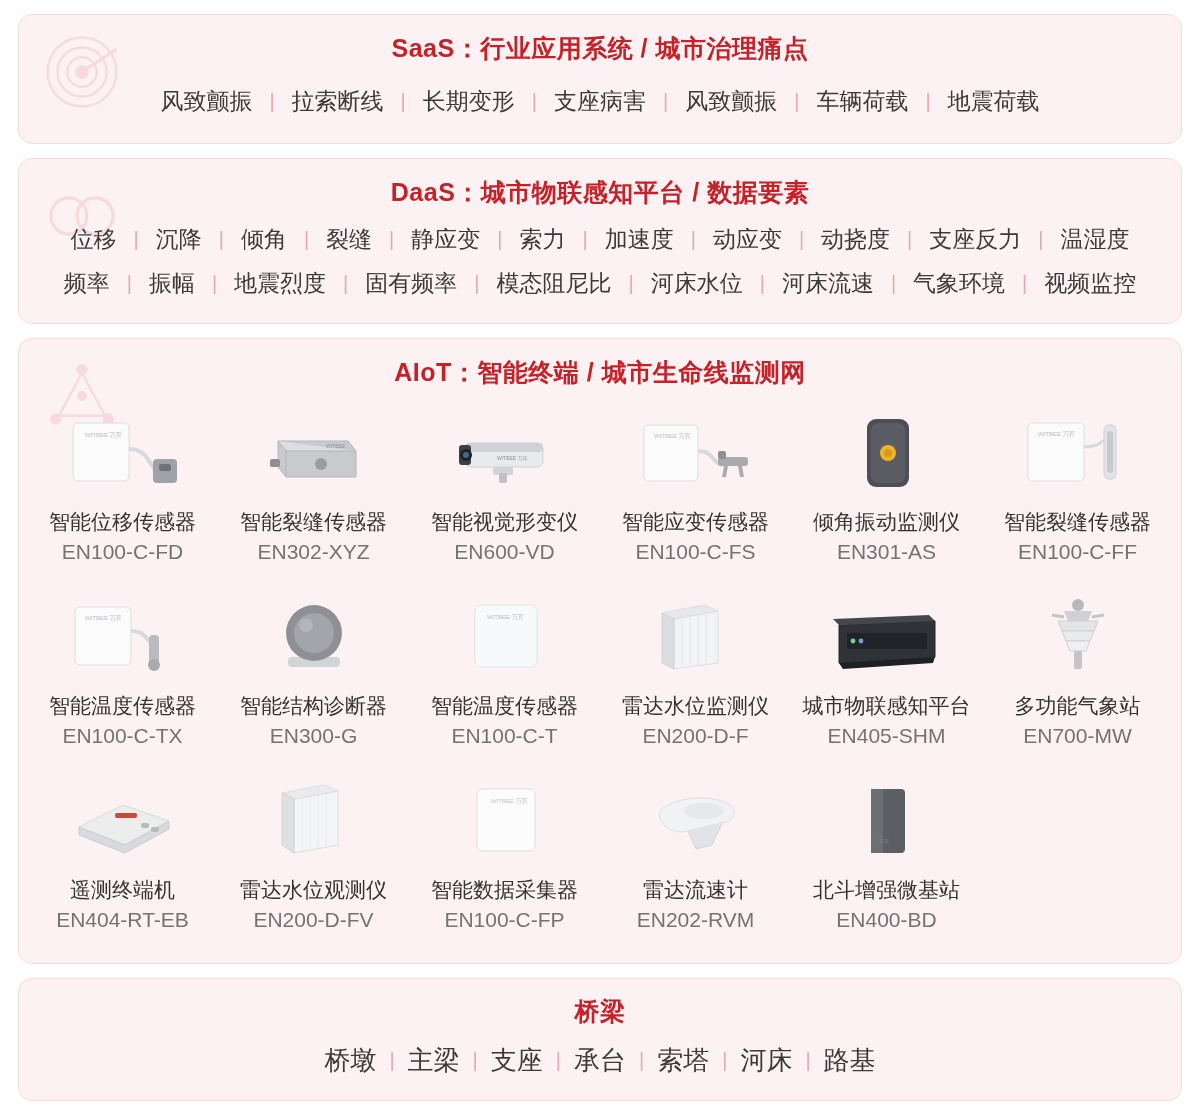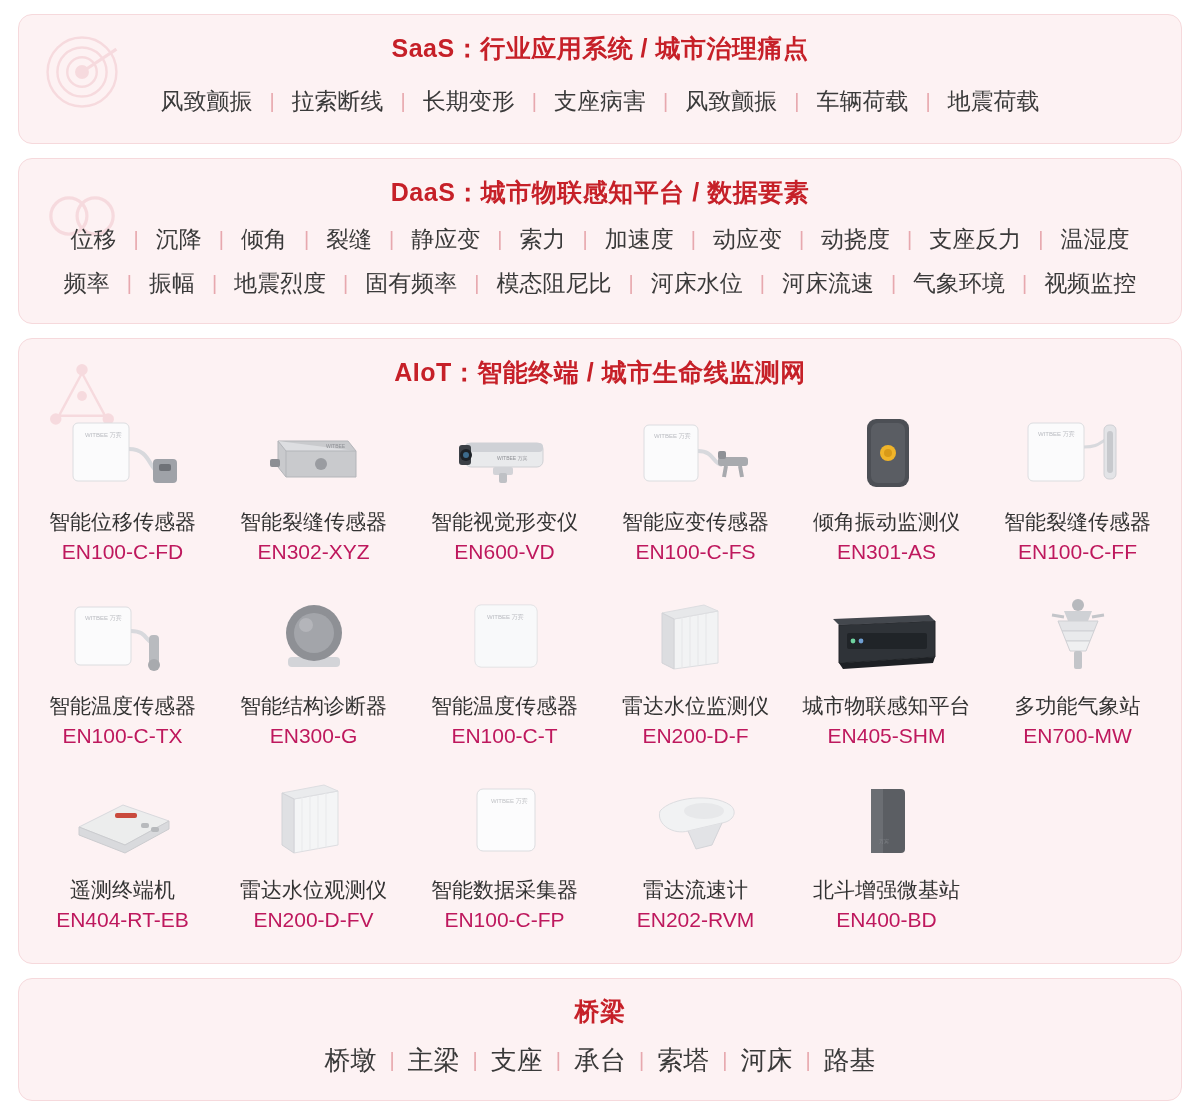--- a/index.html
+++ b/index.html
@@ -110,21 +110,21 @@
     margin-bottom: 12px;
   }
   .device-name {
     font-size: 21px;
     color: #333;
     line-height: 30px;
     white-space: nowrap;
   }
   .device-model {
     font-size: 21px;
-    color: #be185d;
+    color: #737373;
     line-height: 30px;
     white-space: nowrap;
   }
 
   .bridge-title {
     padding-top: 16px;
   }
 </style>
 </head>
 <body>

